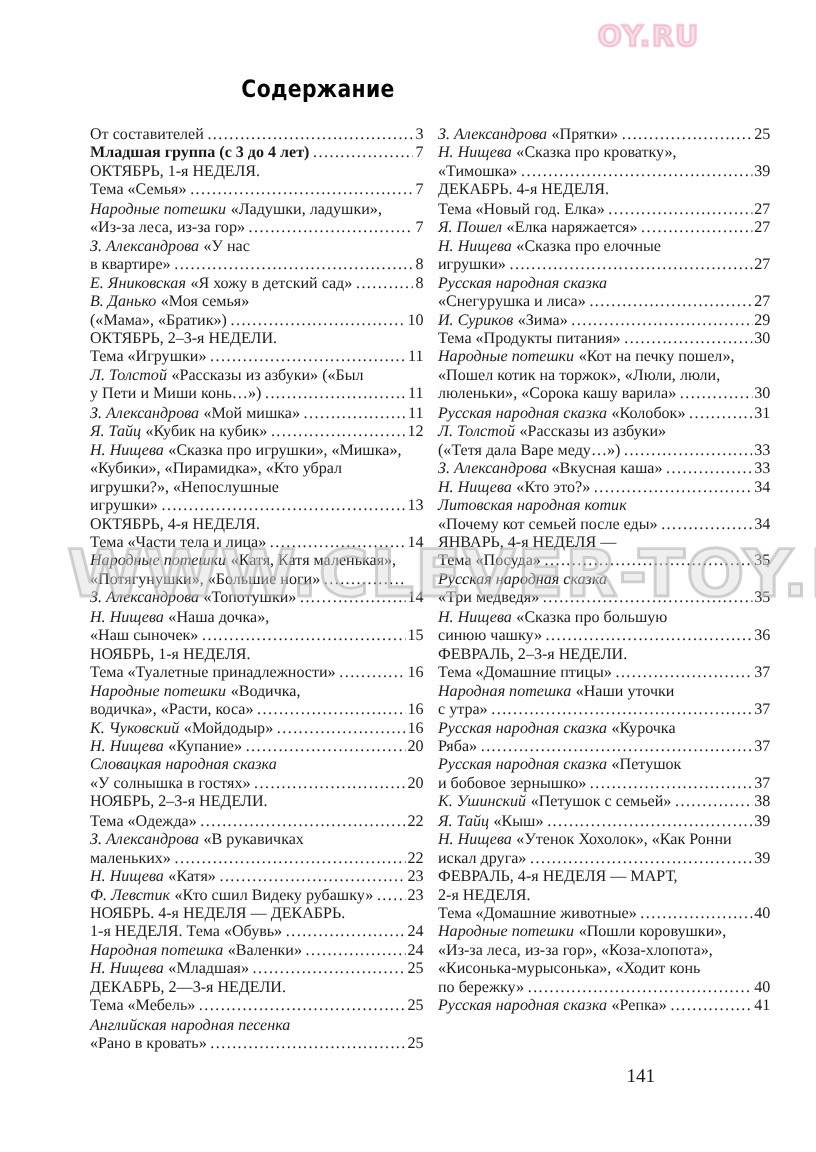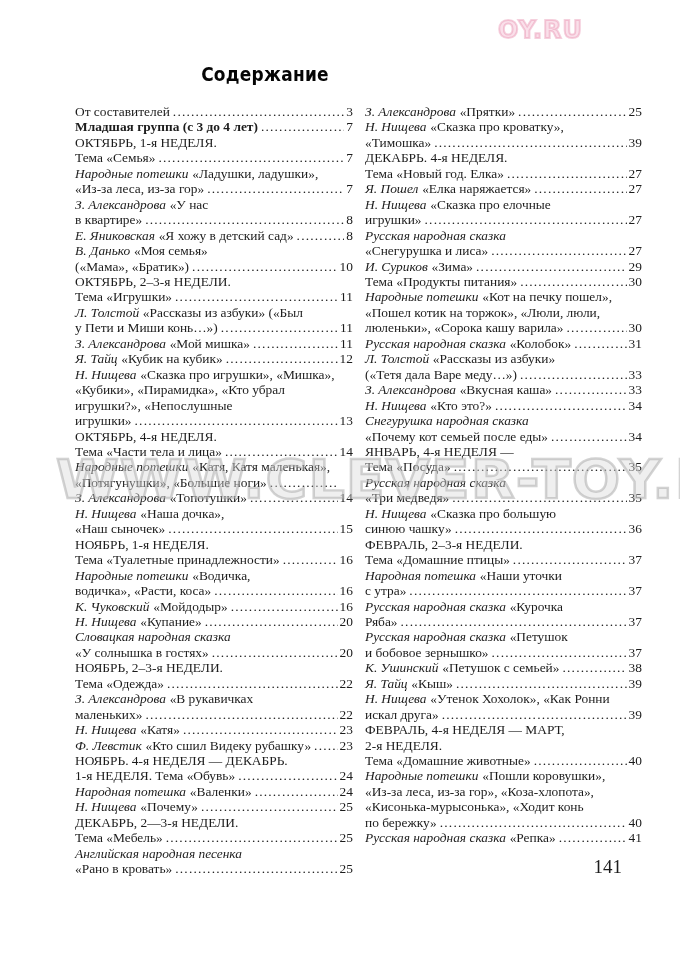--- a/index.html
+++ b/index.html
@@ -25,22 +25,22 @@
   .line em{padding-right:0.28em;text-align:center;}
   .line b{font-weight:bold;}
   .leader{flex:1 1 auto;overflow:hidden;margin-left:3px;margin-right:2px;min-width:8px;}
   .leader::after{
     content:"..........................................................................................................";
     letter-spacing:1.2px;color:#1c1c1c;
   }
   .pg{text-align:right;flex:0 0 auto;}
   .pg.empty{width:14px;}
   .pagenum{
-    position:absolute;top:856px;left:522px;width:100px;text-align:right;
-    font-size:19px;color:#1c1c1c;
+    position:absolute;top:889px;left:522px;width:100px;
+    font-size:16px;color:#1c1c1c;
   }
   
   .wm-center{
     position:absolute;top:446px;left:56px;width:700px;
     font-family:"DejaVu Sans","Liberation Sans",sans-serif;
     font-size:57px;font-weight:800;letter-spacing:1px;white-space:nowrap;
     color:rgba(214,214,214,0.40);
     -webkit-text-stroke:2.5px rgba(168,168,168,0.50);
     transform:scaleY(0.95);
     pointer-events:none;z-index:5;
@@ -264,21 +264,21 @@
         <span class="pg">24</span>
       </div>
       <div class="line">
         <em>Народная потешка</em>
         <span>«Валенки»</span>
         <span class="leader"></span>
         <span class="pg">24</span>
       </div>
       <div class="line">
         <em>Н. Нищева</em>
-        <span>«Почему»</span>
+        <span>«Младшая»</span>
         <span class="leader"></span>
         <span class="pg">25</span>
       </div>
       <div class="line">
         <span>ДЕКАБРЬ, 2—3-я НЕДЕЛИ.</span>
       </div>
       <div class="line">
         <span>Тема «Мебель»</span>
         <span class="leader"></span>
         <span class="pg">25</span>
@@ -383,21 +383,21 @@
         <span class="leader"></span>
         <span class="pg">33</span>
       </div>
       <div class="line">
         <em>Н. Нищева</em>
         <span>«Кто это?»</span>
         <span class="leader"></span>
         <span class="pg">34</span>
       </div>
       <div class="line">
-        <em>Снегурушка народная сказка</em>
+        <em>Литовская народная котик</em>
       </div>
       <div class="line">
         <span>«Почему кот семьей после еды»</span>
         <span class="leader"></span>
         <span class="pg">34</span>
       </div>
       <div class="line">
         <span>ЯНВАРЬ, 4-я НЕДЕЛЯ —</span>
       </div>
       <div class="line">

